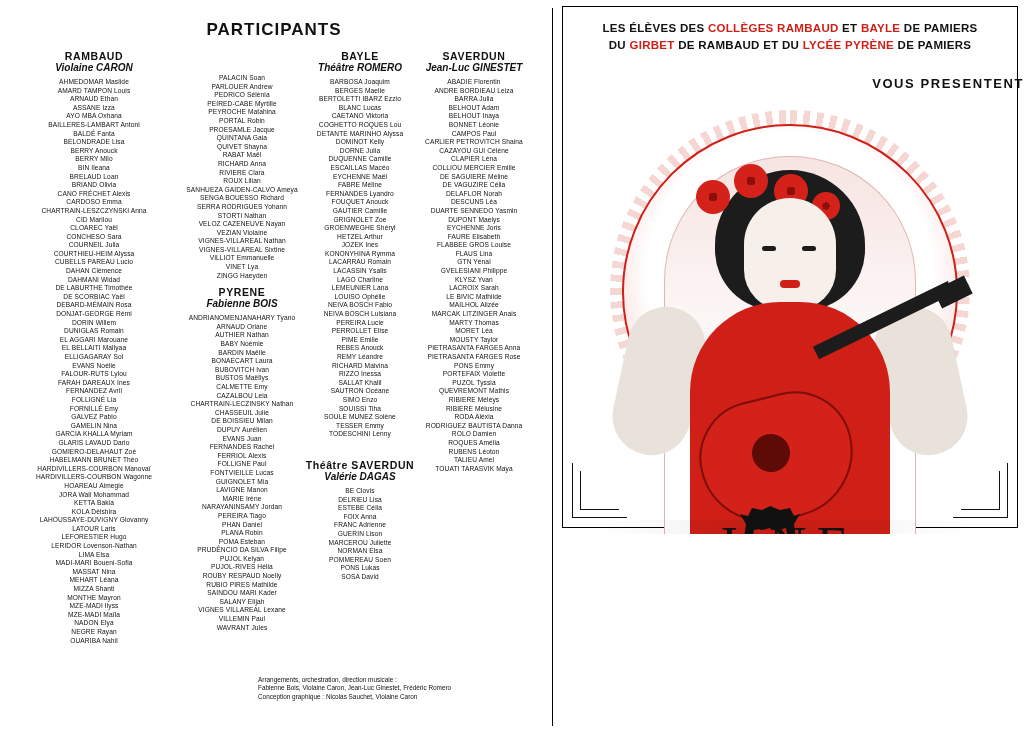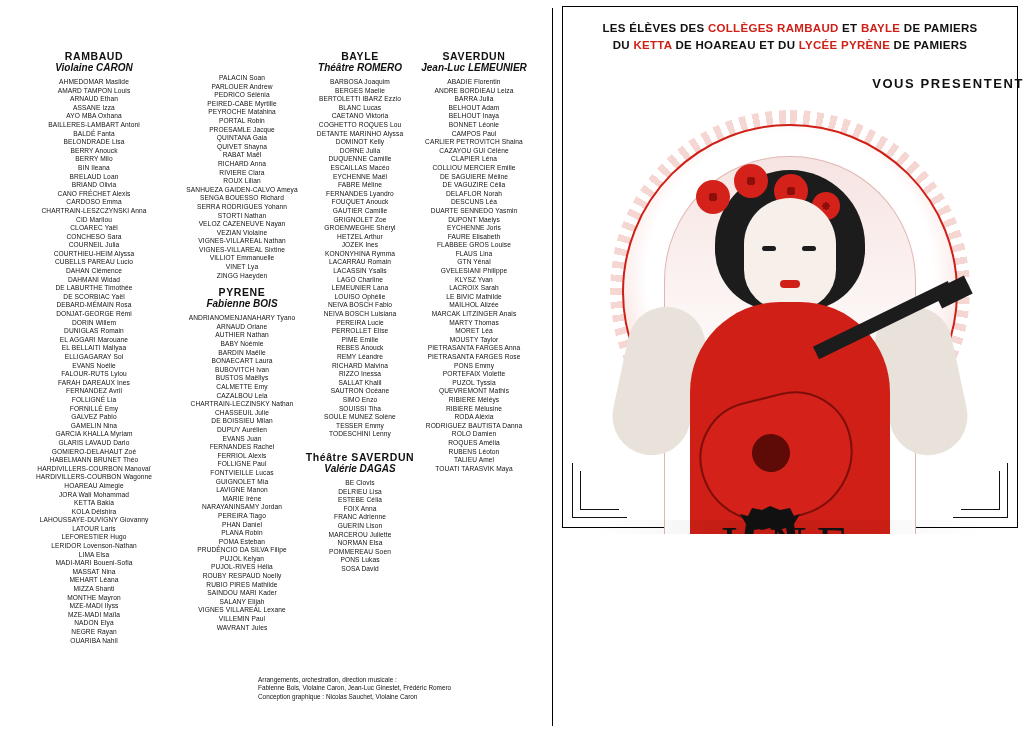--- a/index.html
+++ b/index.html
@@ -160,20 +160,21 @@
   .cd-br{right:16px;bottom:16px;border-top:none;border-left:none;}
   .cd-br2{right:24px;bottom:24px;width:38px;height:38px;border-top:none;border-left:none;}
 </style>
 </head>
 <body>
 
 <div class="page">
 
   <div class="left">
 
+    <div class="participants-title">PARTICIPANTS</div>
 
     <div class="cols">
 
       <div class="col col2">
         <div class="names" style="margin-top:30px">
             <div>PALACIN Soan</div>
             <div>PARLOUER Andrew</div>
             <div>PEDRICO Sélénia</div>
             <div>PEIRED-CABE Myrtille</div>
             <div>PEYROCHE Matahina</div>
@@ -353,40 +354,40 @@
             <div>RICHARD Malvina</div>
             <div>RIZZO Inessa</div>
             <div>SALLAT Khalil</div>
             <div>SAUTRON Océane</div>
             <div>SIMO Enzo</div>
             <div>SOUISSI Tiha</div>
             <div>SOULE MUNEZ Solène</div>
             <div>TESSER Emmy</div>
             <div>TODESCHINI Lenny</div>
           </div>
-        <div class="grp-head" style="margin-top:12px">Théâtre SAVERDUN</div>
+        <div class="grp-head" style="margin-top:20px">Théâtre SAVERDUN</div>
         <div class="grp-sub">Valérie DAGAS</div>
         <div class="names">
             <div>BE Clovis</div>
             <div>DELRIEU Lisa</div>
             <div>ESTEBE Célia</div>
             <div>FOIX Anna</div>
             <div>FRANC Adrienne</div>
             <div>GUERIN Lison</div>
             <div>MARCEROU Juliette</div>
             <div>NORMAN Elsa</div>
             <div>POMMEREAU Soen</div>
             <div>PONS Lukas</div>
             <div>SOSA David</div>
           </div>
       </div>
 
       <div class="col col4">
         <div class="grp-head">SAVERDUN</div>
-        <div class="grp-sub">Jean-Luc LEMEUNIER</div>
+        <div class="grp-sub">Jean-Luc GINESTET</div>
         <div class="names">
             <div>ABADIE Florentin</div>
             <div>ANDRE BORDIEAU Leiza</div>
             <div>BARRA Julia</div>
             <div>BELHOUT Adam</div>
             <div>BELHOUT Inaya</div>
             <div>BONNET Léonie</div>
             <div>CAMPOS Paul</div>
             <div>CARLIER PETROVITCH Shaina</div>
             <div>CAZAYOU GUI Célène</div>
@@ -445,21 +446,21 @@
   <div class="divider"></div>
 
   <div class="right">
     <div class="r-frame"></div>
 
     <div class="r-head">
       <div>
         <span>LES ÉLÈVES DES </span><span class="red">COLLÈGES RAMBAUD</span><span> ET </span><span class="red">BAYLE</span><span> DE PAMIERS</span>
       </div>
       <div>
-        <span>DU </span><span class="red">KETTA</span><span> DE HOAREAU ET DU </span><span class="red">LYCÉE PYRÈNE</span><span> DE PAMIERS</span>
+        <span>DU </span><span class="red">GIRBET</span><span> DE RAMBAUD ET DU </span><span class="red">LYCÉE PYRÈNE</span><span> DE PAMIERS</span>
       </div>
     </div>
 
     <div class="r-present">VOUS PRESENTENT</div>
 
     <div class="art">
       <div class="sunburst"></div>
       <div class="disc"></div>
       <div class="arch"></div>
 

